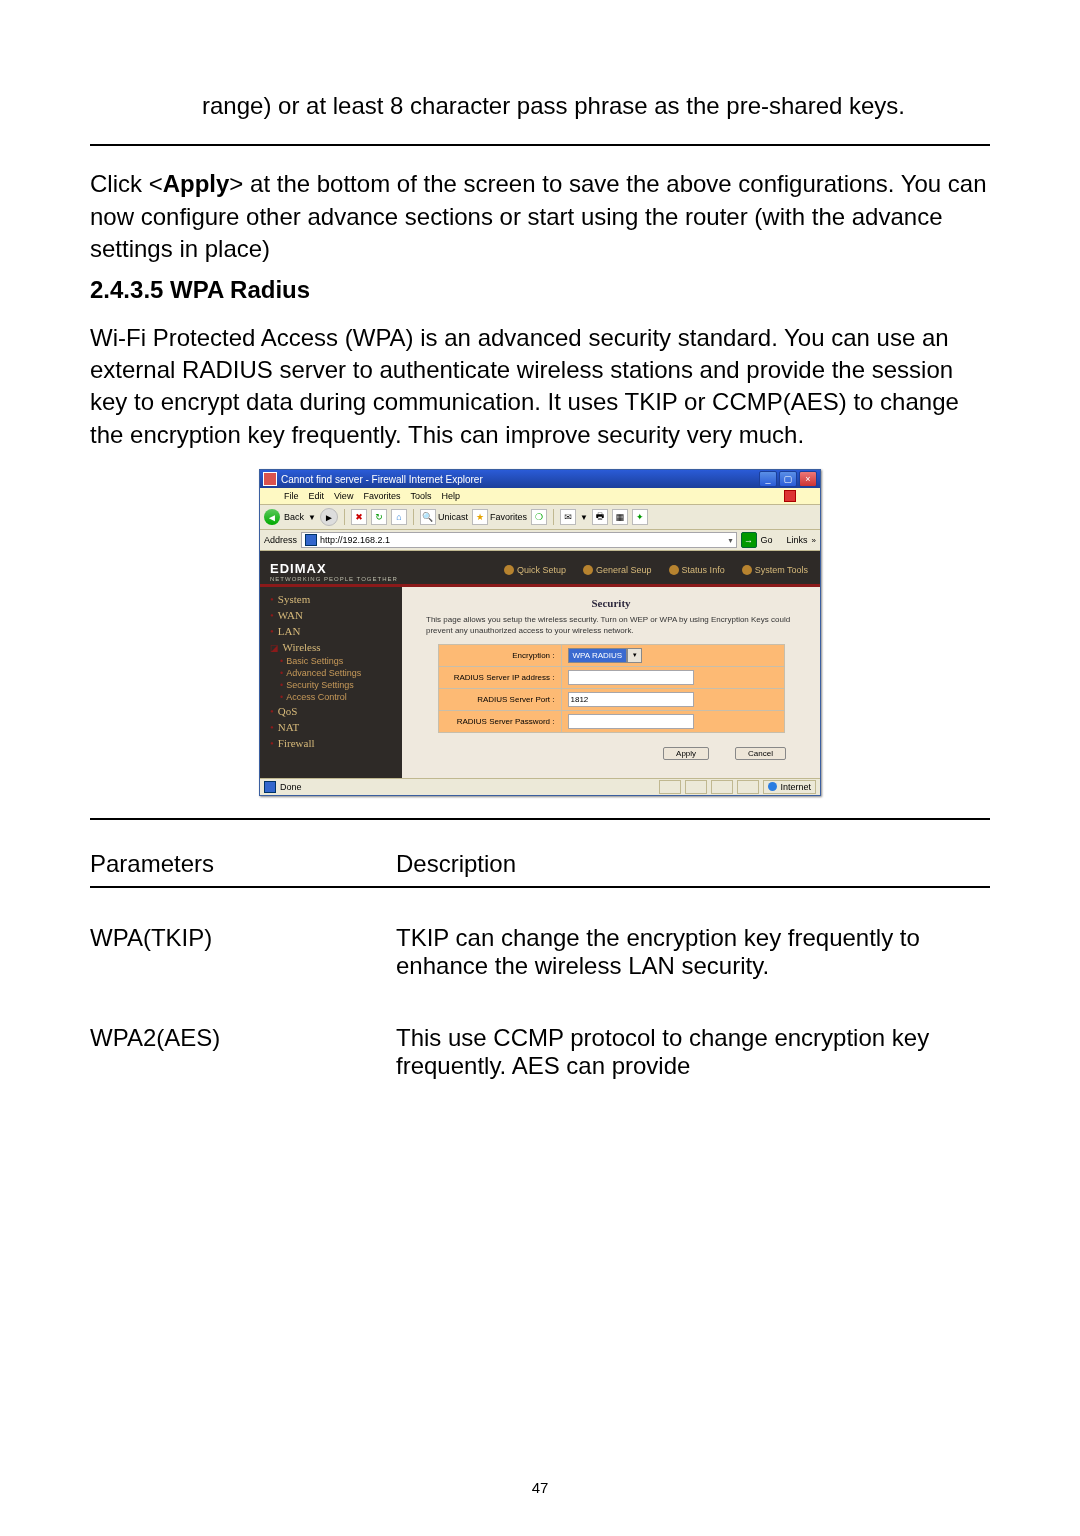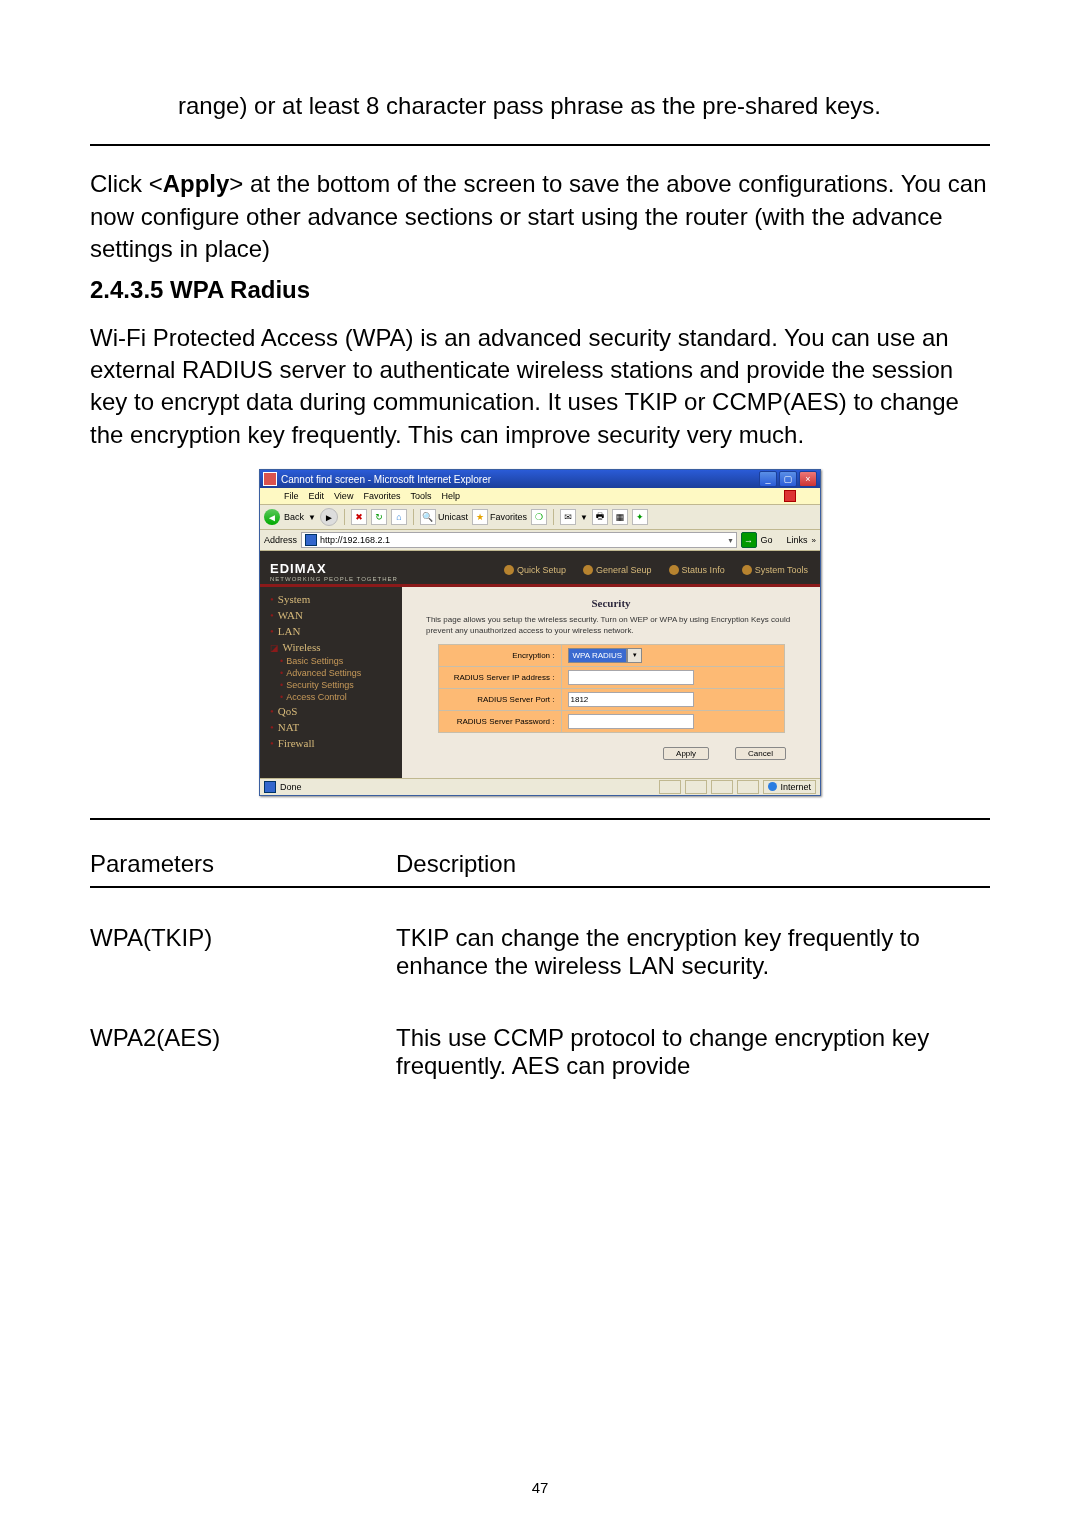--- a/index.html
+++ b/index.html
@@ -1,18 +1,18 @@
 <!DOCTYPE html>
 <html><head>
 <meta charset="utf-8">
 <style>
 html,body{margin:0;padding:0;background:#fff;font-family:Arial,Helvetica,sans-serif;color:#000}
 .page{width:1080px;min-height:1536px;margin:0 auto;box-sizing:border-box;padding:90px 90px 40px 90px;position:relative}
 .body-text{font-size:24px;line-height:1.35}
-.indent{margin-left:88px}
+.indent{margin-left:112px}
 hr.section{border:none;border-top:2px solid #000;margin:22px 0}
 .heading{font-size:24px;font-weight:bold;margin:10px 0 18px 0}
 .paratable{width:100%;font-size:24px;margin-top:18px;border-collapse:collapse}
 .paratable td{vertical-align:top;padding:8px 0}
 .paratable tr.header td{border-bottom:2px solid #000;padding-bottom:8px}
 .paratable tr.spacer td{height:12px}
 .footer{position:absolute;bottom:40px;width:100%;left:0;text-align:center;font-size:15px}
 
 
 .ie-window{width:560px;margin:18px auto 8px auto;border:1px solid #3b5fa0;font-family:Tahoma,Arial,sans-serif;font-size:9px;color:#000;background:#ece9d8;box-shadow:1px 1px 2px #888}
@@ -82,21 +82,21 @@
   <div class="body-text">
     <span>Click &lt;</span><b>Apply</b><span>&gt; at the bottom of the screen to save the above configurations. You can now configure other advance sections or start using the router (with the advance settings in place)</span>
   </div>
 
   <div class="heading">2.4.3.5 WPA Radius</div>
   <div class="body-text">Wi-Fi Protected Access (WPA) is an advanced security standard. You can use an external RADIUS server to authenticate wireless stations and provide the session key to encrypt data during communication. It uses TKIP or CCMP(AES) to change the encryption key frequently. This can improve security very much.</div>
 
   <div class="ie-window">
     <div class="ie-titlebar">
       <span class="ie-icon"></span>
-      <span>Cannot find screen - Microsoft Internet Explorer</span>
+      <span>Cannot find server - Firewall Internet Explorer</span>
       <span class="spacer"></span>
       <span class="winbtns">
         <span class="winbtn">_</span>
         <span class="winbtn">▢</span>
         <span class="winbtn close">×</span>
       </span>
     </div>
     <div class="ie-menubar">
       <span>File</span>
       <span>Edit</span>

